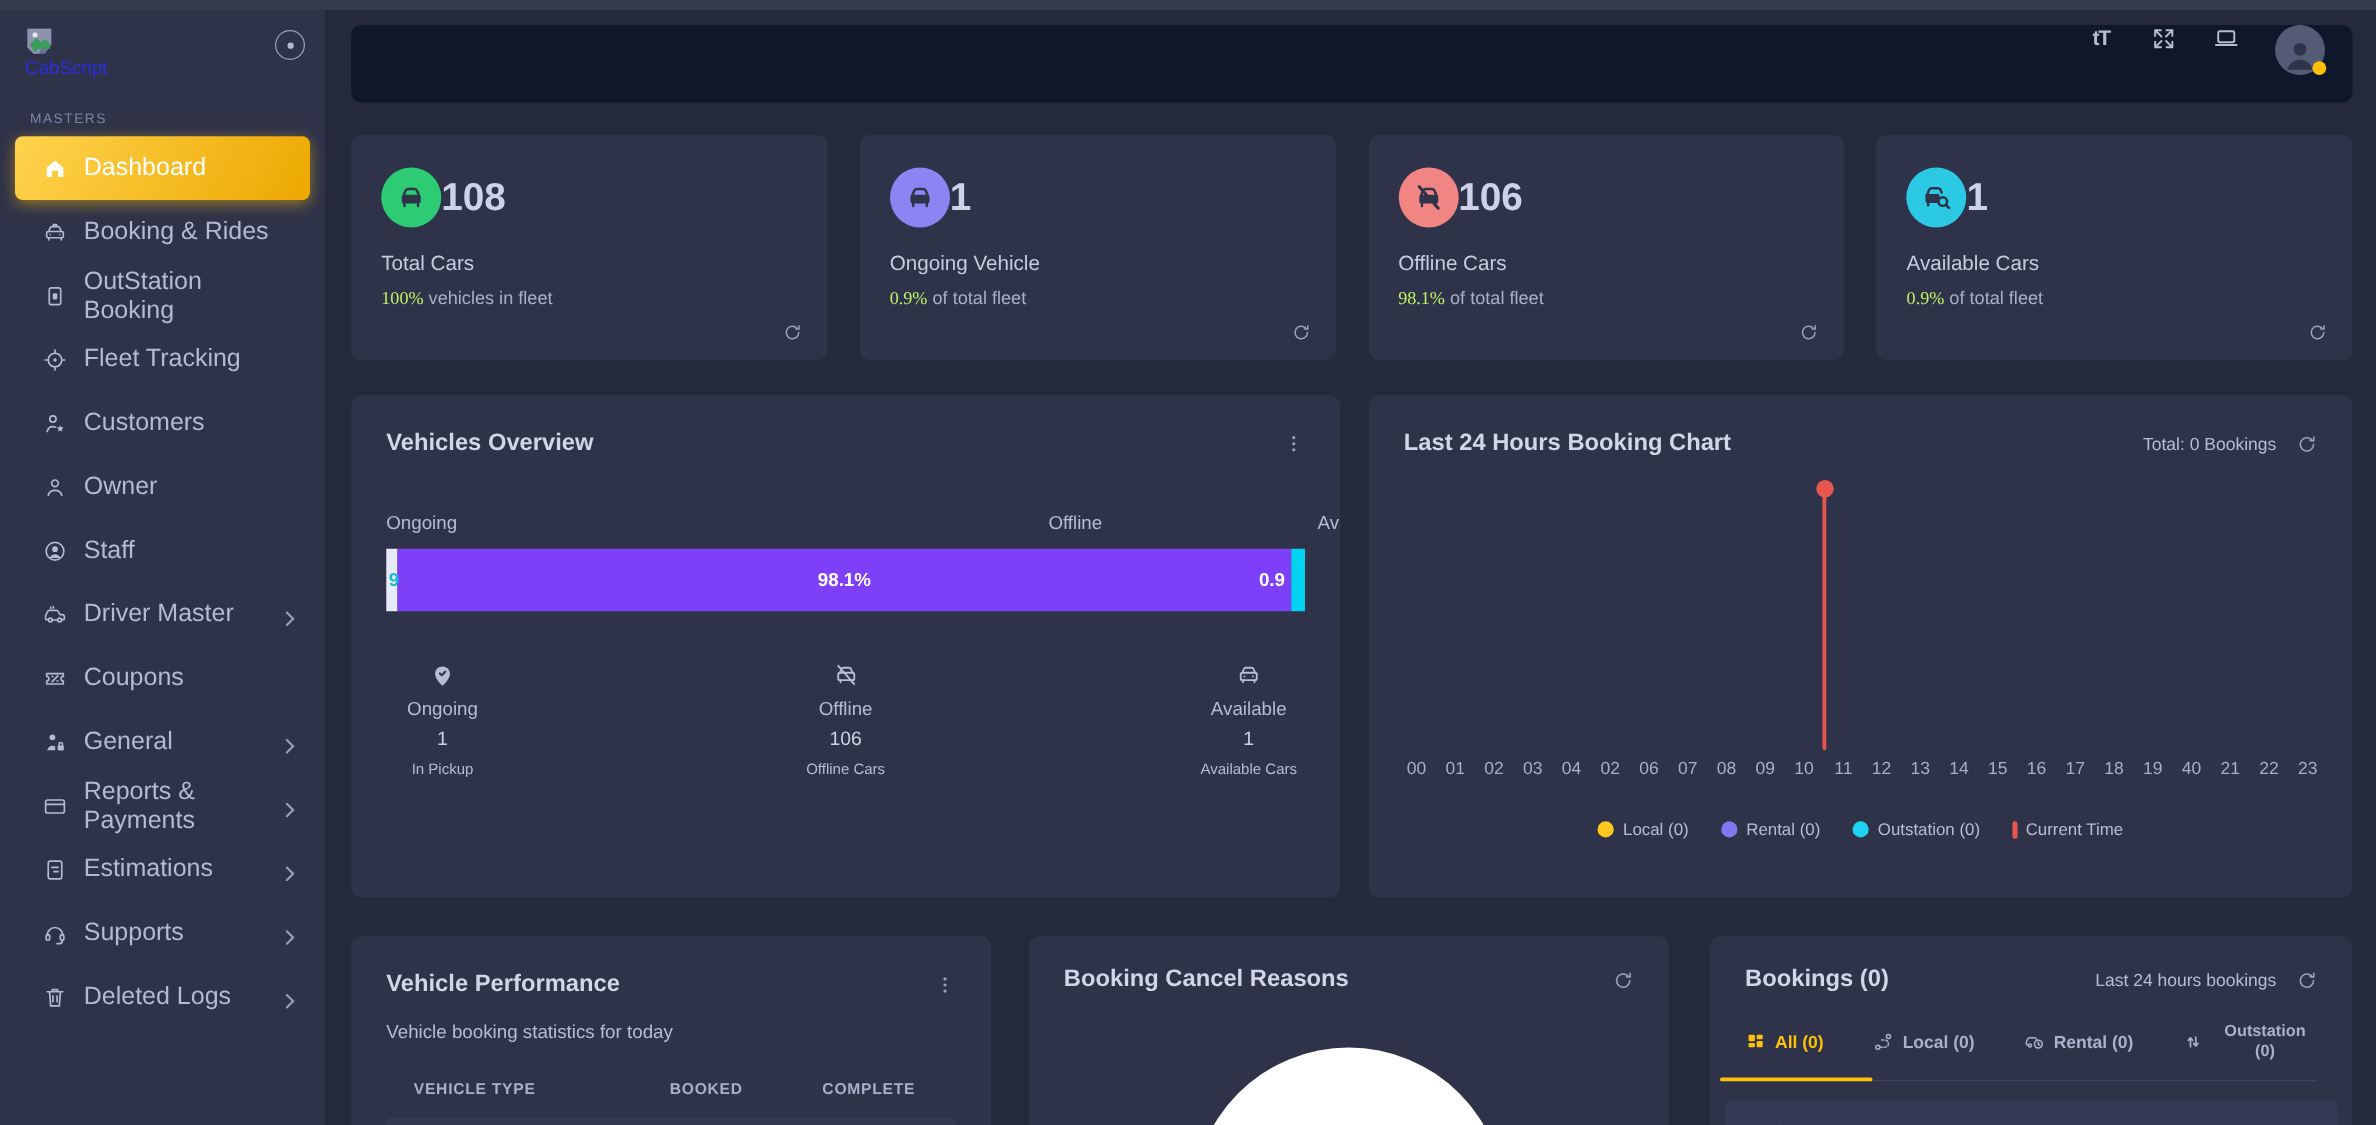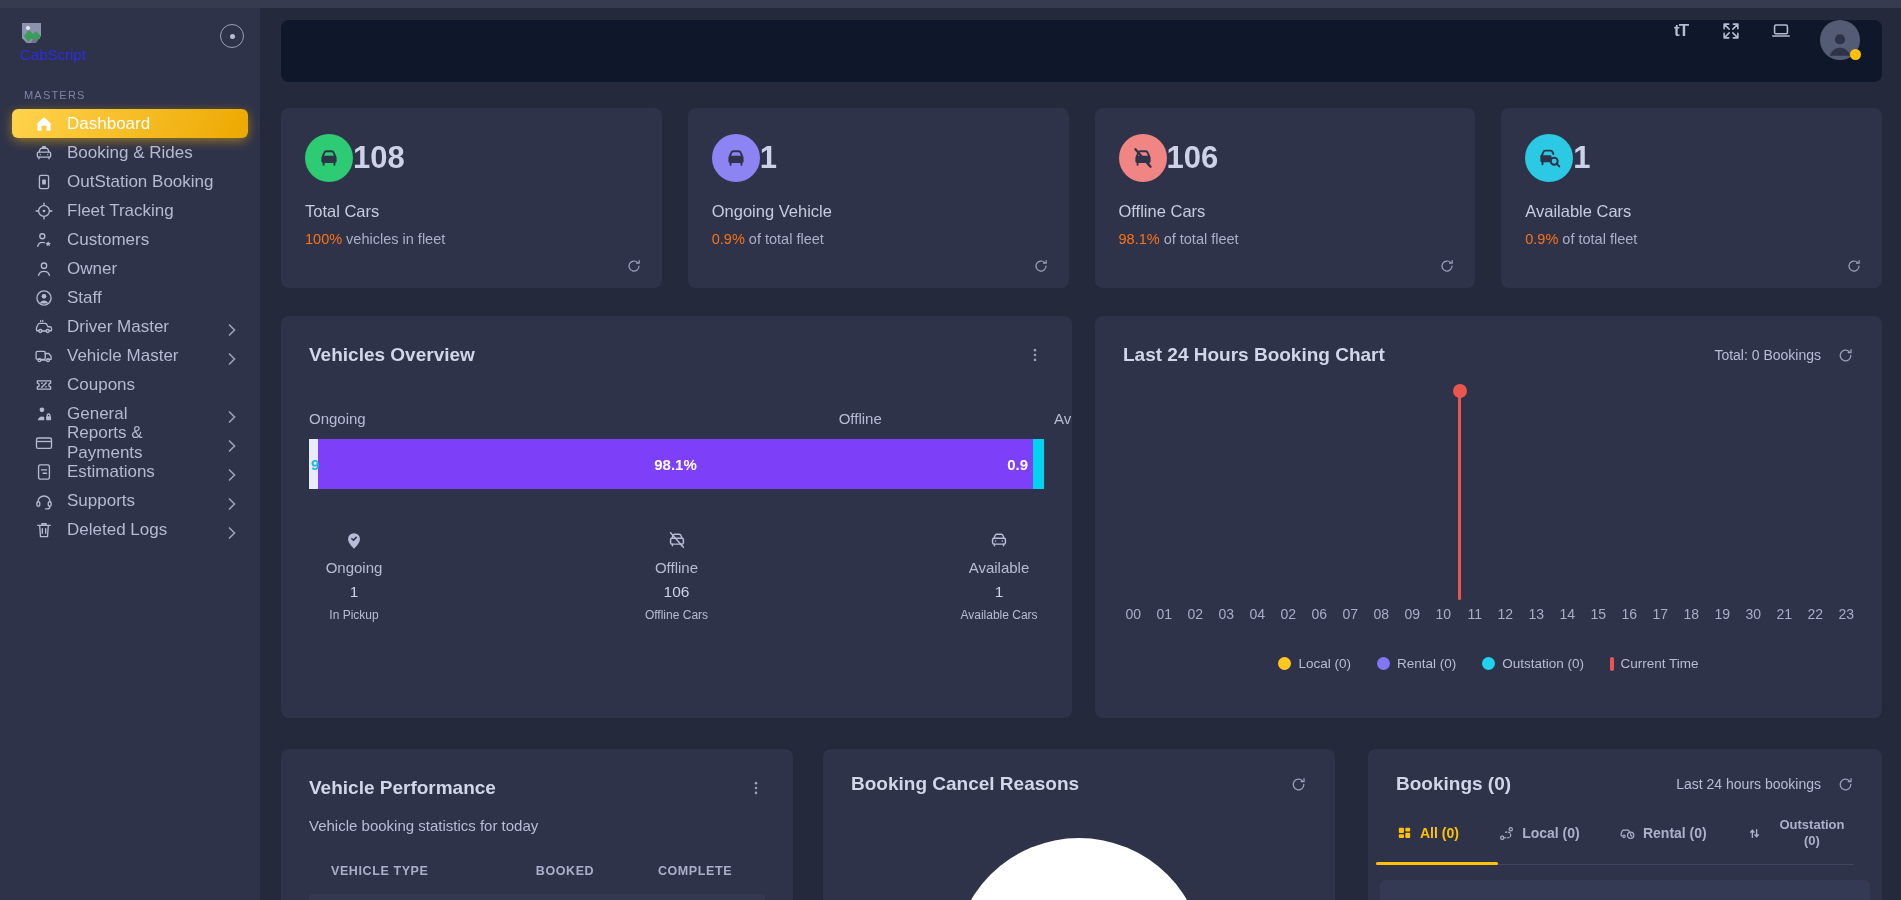--- a/index.html
+++ b/index.html
@@ -10,22 +10,22 @@
   
   .sidebar{position:absolute;left:0;top:8px;bottom:0;width:260px;background:#2f3349;}
   .logo-wrap{padding:14px 20px 0 20px;position:relative;}
   .logo-broken{display:block;width:26px;height:22px;}
   .logo-text{display:block;color:#2d2de0;font-size:15px;margin-top:2px;}
   .collapse-btn{position:absolute;top:16px;right:16px;width:22px;height:22px;border:1.6px solid #9aa0ba;
     border-radius:50%;display:flex;align-items:center;justify-content:center;}
   .collapse-btn::after{content:"";width:5px;height:5px;border-radius:50%;background:#b6bccf;}
   .section-label{margin:26px 0 8px 24px;font-size:11px;letter-spacing:1.2px;color:#7e85a3;}
   .menu{padding:0 12px;}
-  .menu-item{display:flex;align-items:center;height:29px;padding:0 12px 0 22px;border-radius:6px;
-    color:#b4bad2;font-size:17px;cursor:pointer;}
+  .menu-item{display:flex;align-items:center;height:51px;padding:0 12px 0 22px;border-radius:6px;
+    color:#b4bad2;font-size:20px;cursor:pointer;}
   .menu-item .micon{width:20px;height:20px;flex:none;margin-right:13px;display:flex;align-items:center;justify-content:center;}
   .menu-item svg{width:20px;height:20px;}
   .menu-item .chev{margin-left:auto;width:14px;height:14px;color:#9aa0ba;}
   .menu-item.active{background:linear-gradient(118deg,#ffd34e,#eda800);color:#fff;
     box-shadow:0 3px 12px -1px rgba(255,190,0,.55);}
 
   
   .header-bar{position:absolute;left:281px;top:20px;width:1601px;height:62px;background:#0f172a;border-radius:8px;
     display:flex;align-items:flex-start;justify-content:flex-end;gap:28px;padding-right:22px;box-sizing:border-box;color:#b6bccf;}
   .hicon{width:22px;height:22px;display:flex;align-items:center;justify-content:center;cursor:pointer;}
@@ -38,21 +38,21 @@
 
   
   .stats-row{position:absolute;left:281px;top:108px;width:1601px;display:grid;grid-template-columns:repeat(4,1fr);gap:26px;}
   .stat-card{position:relative;height:180px;background:#2f3349;border-radius:8px;padding:26px 24px;box-sizing:border-box;}
   .stat-top{display:flex;align-items:center;}
   .stat-circle{width:48px;height:48px;border-radius:50%;display:flex;align-items:center;justify-content:center;}
   .stat-circle svg{width:26px;height:26px;color:#2f3349;}
   .stat-value{font-size:31px;font-weight:600;color:#ced2e9;}
   .stat-label{margin-top:20px;font-size:16.5px;color:#c6cbe0;}
   .stat-sub{margin-top:10px;font-size:14.5px;color:#a9b0ca;}
-  .stat-sub .pct{color:#f97316;}
+  .stat-sub .pct{color:#bef264;font-family:Liberation Serif, serif;}
   .stat-refresh{position:absolute;right:20px;bottom:14px;width:16px;height:16px;color:#9aa1bd;cursor:pointer;}
   .stat-refresh svg{width:16px;height:16px;}
 
   
   .panel{position:absolute;background:#2f3349;border-radius:8px;box-sizing:border-box;}
   .panel-head{display:flex;align-items:center;justify-content:space-between;}
   .panel-title{font-size:19px;font-weight:600;color:#d2d6ea;}
   .dots-v{width:18px;height:18px;color:#9aa1bd;cursor:pointer;}
   .refresh-ic{width:17px;height:17px;color:#9aa1bd;cursor:pointer;}
   .refresh-ic svg,.dots-v svg{width:100%;height:100%;}
@@ -226,37 +226,20 @@
           </svg>
         </span>
         <span>Driver Master</span>
         <span class="chev">
           <svg viewBox="0 0 24 24" fill="none" stroke="currentColor" stroke-width="2" stroke-linecap="round">
               <path d="M9 6l6 6-6 6"></path>
             </svg>
         </span>
       </div>
 
-      <div class="menu-item">
-        <span class="micon">
-          <svg viewBox="0 0 24 24" fill="none" stroke="currentColor" stroke-width="1.6" stroke-linecap="round" stroke-linejoin="round">
-            <rect x="2.5" y="6.5" width="11" height="9.5" rx="1.5"></rect>
-              <path d="M13.5 9h4.3l2.7 3.4V16h-2.6"></path>
-            <circle cx="6.5" cy="17" r="1.7"></circle>
-              <circle cx="16.8" cy="17" r="1.7"></circle>
-              <path d="M8.2 17h6.9"></path>
-          </svg>
-        </span>
-        <span>Vehicle Master</span>
-        <span class="chev">
-          <svg viewBox="0 0 24 24" fill="none" stroke="currentColor" stroke-width="2" stroke-linecap="round">
-              <path d="M9 6l6 6-6 6"></path>
-            </svg>
-        </span>
-      </div>
 
       <div class="menu-item">
         <span class="micon">
           <svg viewBox="0 0 24 24" fill="none" stroke="currentColor" stroke-width="1.6" stroke-linecap="round" stroke-linejoin="round">
             <path d="M4 7h16v2.8a2.2 2.2 0 0 0 0 4.4V17H4v-2.8a2.2 2.2 0 0 0 0-4.4z"></path>
             <path d="M9.3 14.7l5.4-5.4"></path>
               <circle cx="9.6" cy="9.8" r="1" fill="currentColor" stroke="none"></circle>
               <circle cx="14.4" cy="14.2" r="1" fill="currentColor" stroke="none"></circle>
           </svg>
         </span>
@@ -551,21 +534,21 @@
       <span>10</span>
         <span>11</span>
       <span>12</span>
         <span>13</span>
       <span>14</span>
         <span>15</span>
       <span>16</span>
         <span>17</span>
       <span>18</span>
         <span>19</span>
-      <span>30</span>
+      <span>40</span>
         <span>21</span>
       <span>22</span>
         <span>23</span>
     </div>
     <div class="bc-legend">
       <span class="leg-item">
           <span class="leg-dot dot-local"></span>
           <span>Local (0)</span>
         </span>
       <span class="leg-item">

